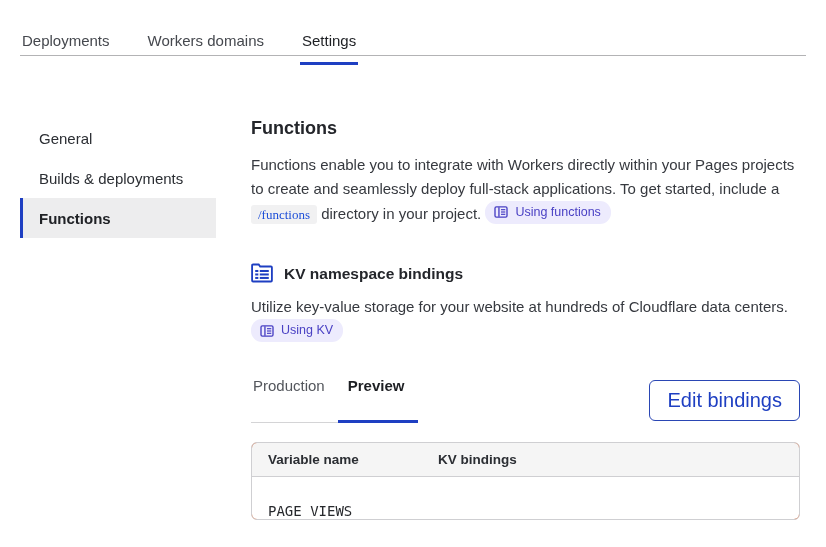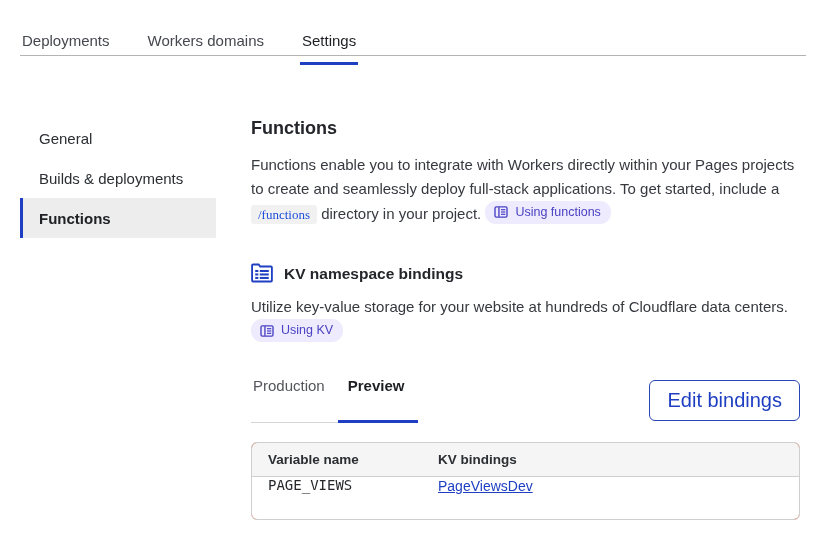--- a/index.html
+++ b/index.html
@@ -83,21 +83,21 @@
 
   
   .bindings-table {
     margin-top: 19px; border: 1px solid #cfcfd2; border-radius: 6px;
     overflow: hidden; background: #c2410c;
   }
   .t-header {
     display: flex; background: #f5f5f5; border-bottom: 1px solid #cfcfd2;
     height: 34px; align-items: center;
   }
-  .t-row { display: flex; height: 42px; align-items: flex-start; background: #fff; }
+  .t-row { display: flex; height: 42px; align-items: flex-end; background: #fff; }
   .col-var { width: 186px; flex: 0 0 186px; padding-left: 16px; }
   .col-kv  { flex: 1; }
   .t-header .cell { font-size: 13.5px; font-weight: 700; color: #2b2e33; }
   .mono-cell { font-family: "DejaVu Sans Mono", monospace; font-size: 14px; color: #26282c; }
   .kv-link { font-size: 14px; color: #1e3fc2; text-decoration: underline; cursor: pointer; }
 </style>
 </head>
 <body>
 
 <div class="topbar">
@@ -175,20 +175,17 @@
       <button class="edit-btn">Edit bindings</button>
     </div>
 
     <div class="bindings-table">
       <div class="t-header">
         <div class="cell col-var">Variable name</div>
         <div class="cell col-kv">KV bindings</div>
       </div>
       <div class="t-row">
         <div class="col-var mono-cell">PAGE_VIEWS</div>
-        <div class="col-kv">
-          <span class="kv-link">PageViewsDev</span>
-        </div>
       </div>
     </div>
 
   </div>
 </div>
 
 </body></html>

